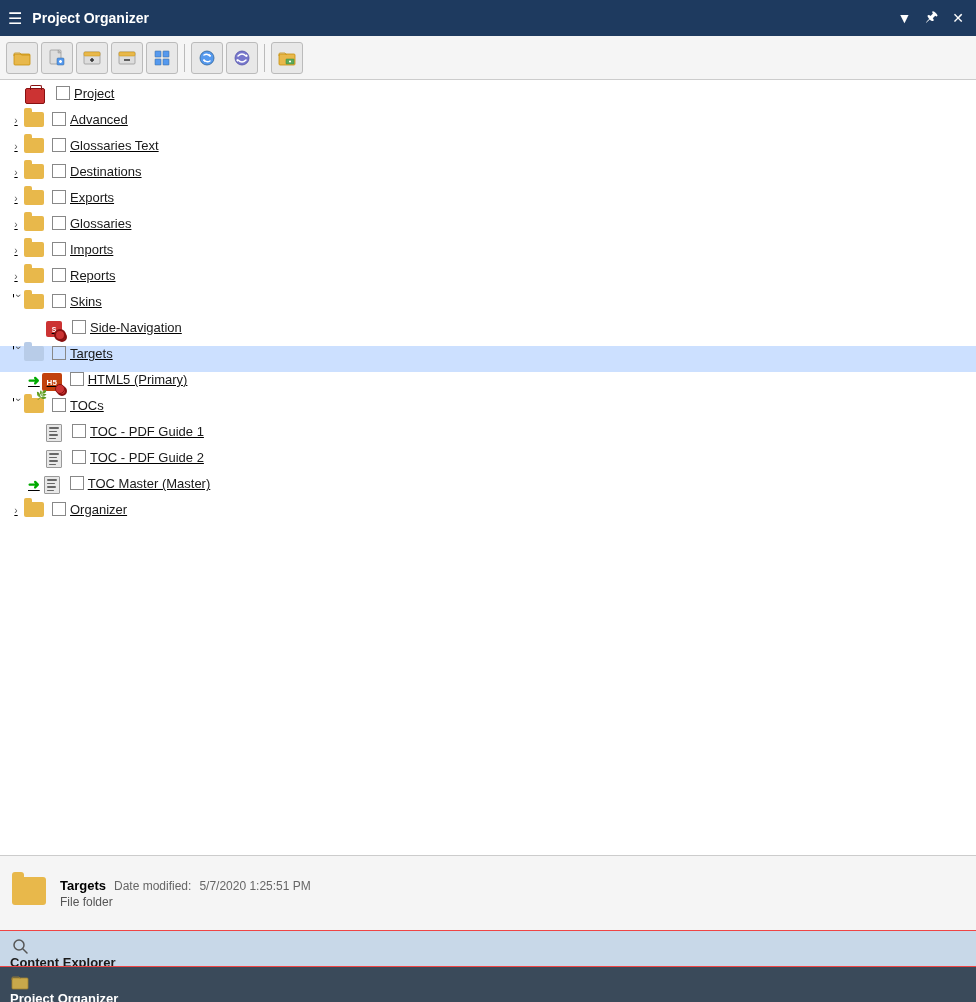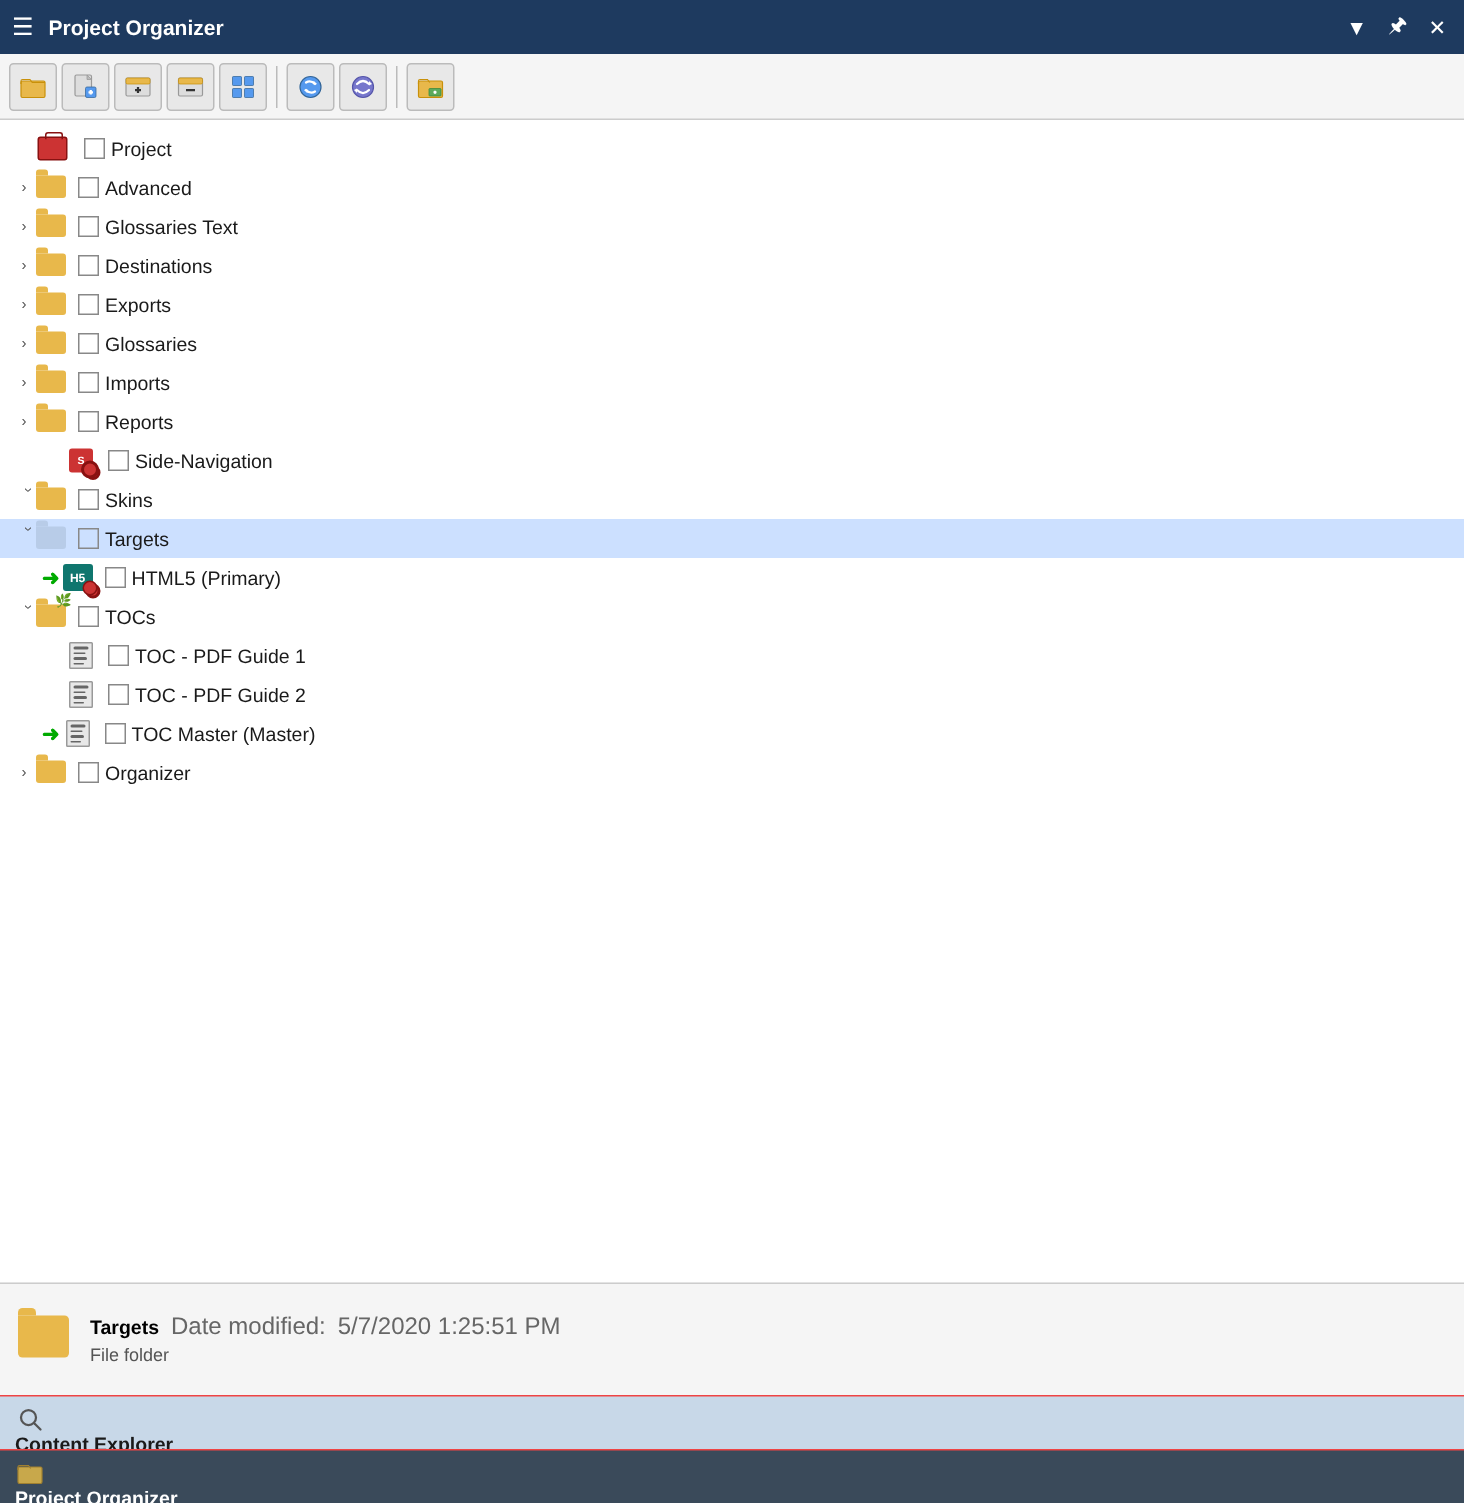--- a/index.html
+++ b/index.html
@@ -88,25 +88,26 @@
     
     .tree-area {
       flex: 1;
       overflow-y: auto;
       padding: 6px 0;
       background: white;
     }
 
     .tree-item {
       display: flex;
-      align-items: center;
+      align-items: flex-start;
       height: 26px;
       padding: 0 20px;
       cursor: pointer;
       user-select: none;
+      text-decoration: underline;
     }
     .tree-item.selected { background: #cce0ff; }
 
     .tree-indent-1 { padding-left: 8px; }
     .tree-indent-2 { padding-left: 28px; }
 
     .expand-btn {
       width: 16px;
       height: 16px;
       display: flex;
@@ -229,21 +230,21 @@
       margin-right: 4px;
       font-size: 11px;
       display: flex;
       align-items: center;
       justify-content: center;
       position: relative;
     }
     .html5-inner {
       width: 34px;
       height: 18px;
-      background: #0f766e;
+      background: #c2410c;
       border-radius: 2px;
       display: flex;
       align-items: center;
       justify-content: center;
       color: white;
       font-size: 8px;
       font-weight: bold;
       position: relative;
     }
     .html5-inner::after {
@@ -424,21 +425,21 @@
       display: flex;
       flex-direction: column;
       gap: 2px;
     }
     .status-name {
       font-weight: bold;
       font-size: 13px;
     }
     .status-date {
       color: #666;
-      font-size: 16px;
+      font-size: 12px;
     }
     .status-type {
       color: #555;
       font-size: 12px;
     }
 
     
     .bottom-panel {
       display: flex;
       align-items: flex-start;
@@ -625,37 +626,37 @@
       <span class="item-label">Imports</span>
     </div>
 
     <div class="tree-item tree-indent-1">
       <div class="expand-btn">›</div>
       <div class="folder-icon"><div class="folder-std"></div></div>
       <div class="checkbox"></div>
       <span class="item-label">Reports</span>
     </div>
 
+    <div class="tree-item tree-indent-1">
+      <div class="expand-btn" style="transform: rotate(90deg); display:inline-block;">›</div>
+      <div class="folder-icon"><div class="folder-std"></div></div>
+      <div class="checkbox"></div>
+      <span class="item-label">Skins</span>
+    </div>
+
     <div class="tree-item tree-indent-2">
       <div class="expand-placeholder"></div>
       <div class="skin-icon">
         <div class="skin-inner" style="background:#cc3333; position:relative;">
           <span style="color:white;font-size:7px;font-weight:bold;">S</span>
           <div style="position:absolute;bottom:-5px;right:-5px;width:10px;height:10px;background:#cc3333;border-radius:50%;border:2px solid #881111;"></div>
         </div>
       </div>
       <div class="checkbox"></div>
       <span class="item-label">Side-Navigation</span>
-    </div>
-
-    <div class="tree-item tree-indent-1">
-      <div class="expand-btn" style="transform: rotate(90deg); display:inline-block;">›</div>
-      <div class="folder-icon"><div class="folder-std"></div></div>
-      <div class="checkbox"></div>
-      <span class="item-label">Skins</span>
     </div>
 
     <div class="tree-item tree-indent-1 selected">
       <div class="expand-btn" style="transform: rotate(90deg); display:inline-block;">›</div>
       <div class="folder-icon"><div class="folder-selected"></div></div>
       <div class="checkbox" style="background:#cce0ff;"></div>
       <span class="item-label">Targets</span>
     </div>
 
     <div class="tree-item tree-indent-2">

